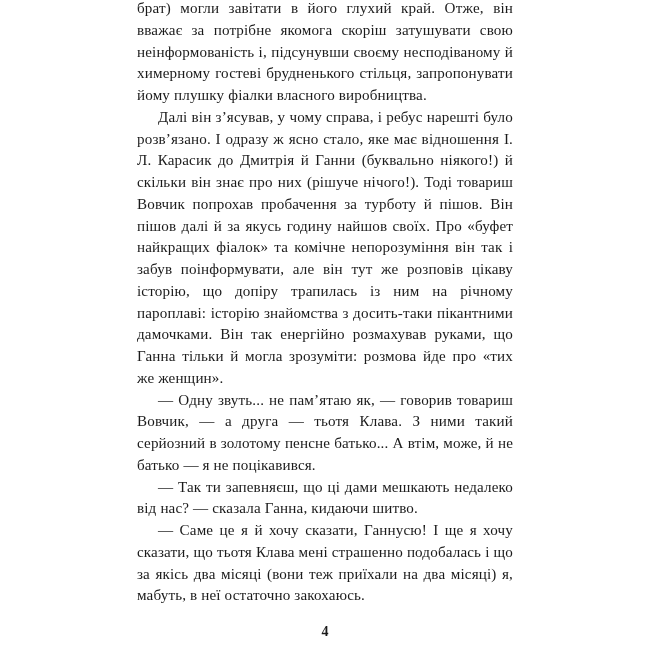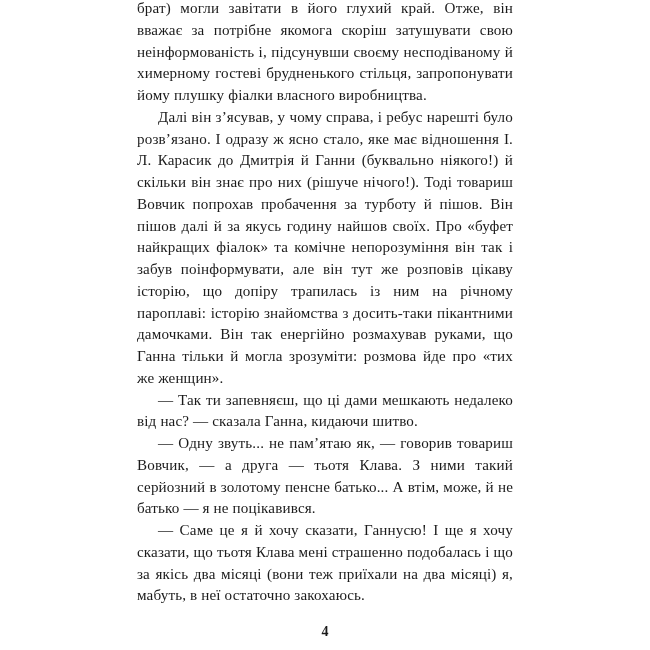--- a/index.html
+++ b/index.html
@@ -62,20 +62,20 @@
   }
 </style>
 </head>
 <body>
 
 <div class="page">
 
   <div class="text-block">
     <p class="para continuation">брат) могли завітати в його глухий край. Отже, він вважає за потрібне якомога скоріш затушувати свою неінформованість і, підсунувши своєму несподіваному й химерному гостеві брудненького стільця, запропонувати йому плушку фіалки власного виробництва.</p>
     <p class="para">Далі він з’ясував, у чому справа, і ребус нарешті було розв’язано. І одразу ж ясно стало, яке має відношення І. Л. Карасик до Дмитрія й Ганни (буквально ніякого!) й скільки він знає про них (рішуче нічого!). Тоді товариш Вовчик попрохав пробачення за турботу й пішов. Він пішов далі й за якусь годину найшов своїх. Про «буфет найкращих фіалок» та комічне непорозуміння він так і забув поінформувати, але він тут же розповів цікаву історію, що допіру трапилась із ним на річному пароплаві: історію знайомства з досить-таки пікантними дамочками. Він так енергійно розмахував руками, що Ганна тільки й могла зрозуміти: розмова йде про «тих же женщин».</p>
+    <p class="para">— Одну звуть... не пам’ятаю як, — говорив товариш Вовчик, — а друга — тьотя Клава. З ними такий серйозний в золотому пенсне батько... А втім, може, й не батько — я не поцікавився.</p>
     <p class="para">— Так ти запевняєш, що ці дами мешкають недалеко від нас? — сказала Ганна, кидаючи шитво.</p>
-    <p class="para">— Одну звуть... не пам’ятаю як, — говорив товариш Вовчик, — а друга — тьотя Клава. З ними такий серйозний в золотому пенсне батько... А втім, може, й не батько — я не поцікавився.</p>
     <p class="para">— Саме це я й хочу сказати, Ганнусю! І ще я хочу сказати, що тьотя Клава мені страшенно подобалась і що за якісь два місяці (вони теж приїхали на два місяці) я, мабуть, в неї остаточно закохаюсь.</p>
   </div>
 
   <div class="page-number">4</div>
 
 </div>
 
 </body></html>

